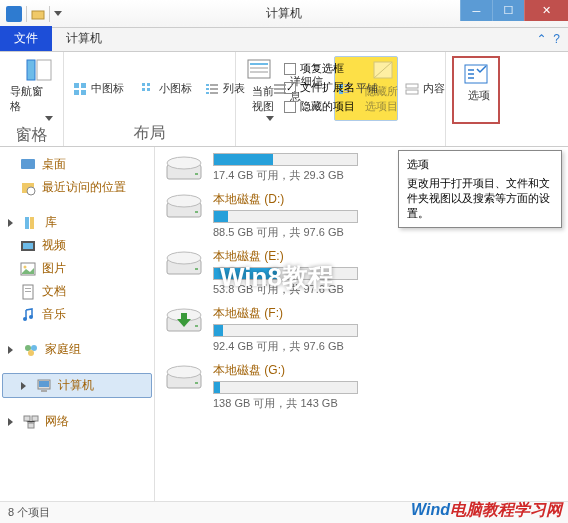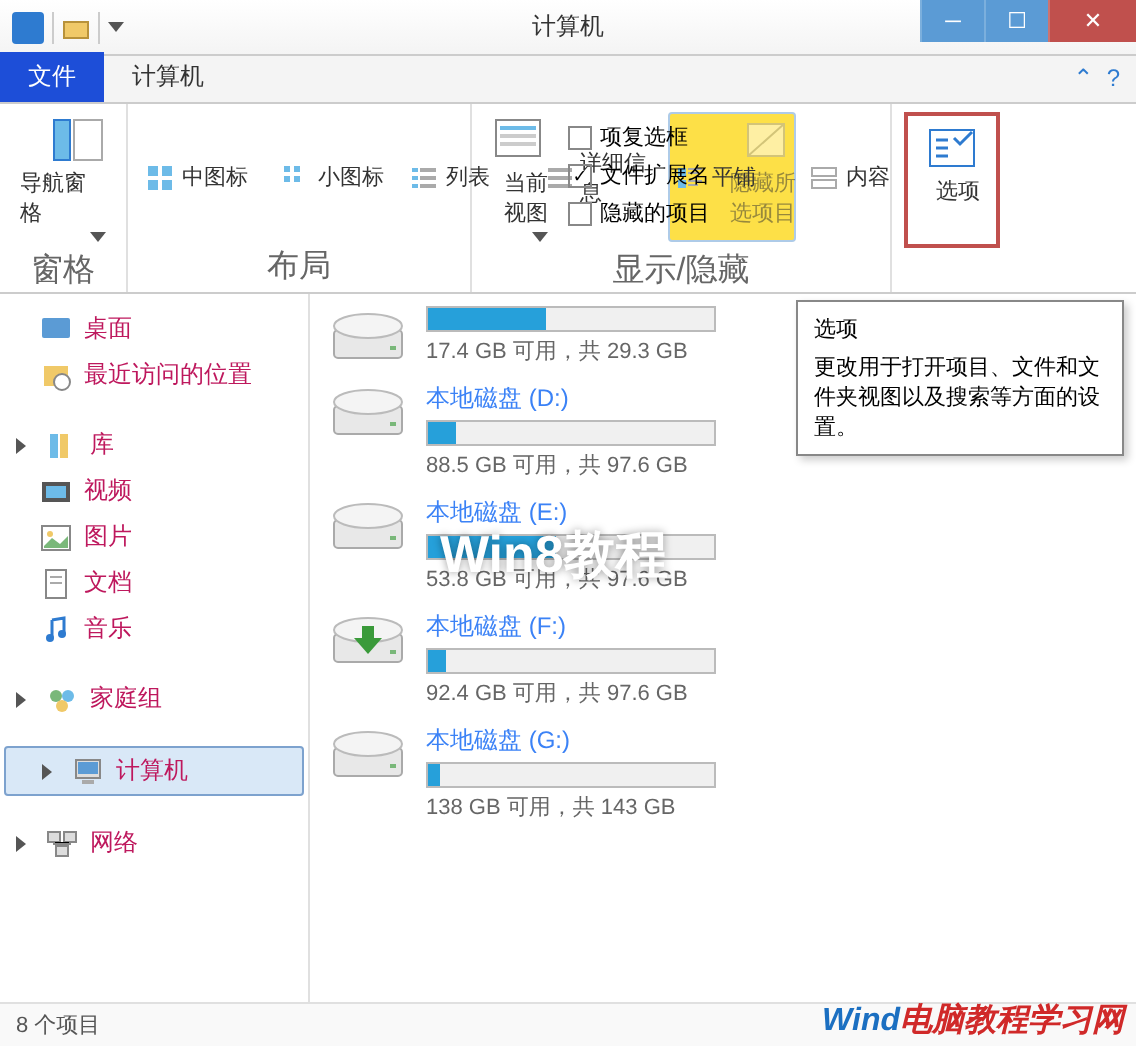--- a/index.html
+++ b/index.html
@@ -25,29 +25,29 @@
 .bigbtn svg { width: 28px; height: 24px; }
 .col { display: flex; flex-direction: column; gap: 2px; }
 .smallbtn { display: flex; align-items: center; gap: 4px; font-size: 11px; color: #333; padding: 1px 3px; cursor: pointer; min-width: 64px; }
 .smallbtn svg, .smallbtn .sicon { width: 14px; height: 14px; }
 .smallbtn.sel { border: 1px solid #aecbe8; background: #fde047; border-radius: 2px; }
 .chk { display: flex; align-items: center; gap: 4px; font-size: 11px; padding: 1px 0; }
 .chkbox { width: 12px; height: 12px; border: 1px solid #888; display: flex; align-items: center; justify-content: center; font-size: 9px; }
 .options-hl { border: 2px solid #c0504d; padding: 2px 4px; }
 .content { display: flex; height: calc(100% - 147px - 22px); }
 .sidebar { width: 155px; border-right: 1px solid #e0e0e0; padding: 6px 0; overflow: hidden; }
-.sbitem { display: flex; align-items: center; gap: 6px; padding: 3px 8px 3px 20px; font-size: 12px; color: #be185d; cursor: pointer; }
+.sbitem { display: flex; align-items: center; gap: 6px; padding: 3px 8px 3px 20px; font-size: 12px; color: #a16207; cursor: pointer; }
 .sbitem.lvl0 { padding-left: 8px; }
 .sbitem.sel { background: #d9e8f7; border: 1px solid #7da2ce; border-radius: 2px; margin: 0 2px; padding-left: 18px; }
 .sbicon { width: 16px; height: 16px; flex-shrink: 0; }
 .main { flex: 1; overflow: hidden; padding-top: 2px; }
 .drive { display: flex; gap: 8px; padding: 4px 8px; position: relative; }
 .driveicon { width: 42px; height: 30px; }
 .dinfo { flex: 1; font-size: 12px; }
-.dname { color: #3b82f6; margin-bottom: 2px; }
+.dname { color: #a16207; margin-bottom: 2px; }
 .dbar { width: 145px; height: 13px; border: 1px solid #bbb; background: #f0f0f0; margin-bottom: 2px; position: relative; }
 .dbar-fill { height: 100%; background: #26a0da; }
 .dtext { color: #666; font-size: 11px; }
 .tooltip { position: absolute; right: 6px; top: 150px; width: 164px; background: #fff; border: 1px solid #888; padding: 6px 8px; font-size: 11px; z-index: 10; box-shadow: 2px 2px 4px rgba(0,0,0,0.2); }
 .tooltip .tt-title { font-weight: normal; margin-bottom: 4px; }
 .status { position: absolute; bottom: 0; left: 0; right: 0; height: 22px; border-top: 1px solid #e0e0e0; display: flex; align-items: center; padding: 0 8px; font-size: 11px; color: #555; background: #f9f9f9; }
 .watermark { position: absolute; right: 6px; bottom: 2px; font-size: 16px; font-weight: bold; font-style: italic; }
 .watermark .w1 { color: #1b6fc1; }
 .watermark .w2 { color: #d02929; }
 .wm-center { position: absolute; left: 220px; top: 260px; font-size: 26px; font-weight: bold; color: #fff; text-shadow: 0 0 4px rgba(0,0,0,0.4); pointer-events: none; }
@@ -195,21 +195,20 @@
       </div>
       <div class="bigbtn" style="opacity:.5">
         <svg>
             <rect x="4" y="4" width="18" height="16" fill="#fff" stroke="#aaa"></rect>
             <path d="M4 20 L22 4" stroke="#aaa"></path>
           </svg>
         <span style="white-space:pre">隐藏所
 选项目</span>
       </div>
     </div>
-    <div class="rlabel">显示/隐藏</div>
   </div>
 
   <div class="rgroup" style="width:56px;border-right:none">
     <div class="rcontent">
       <div class="options-hl">
         <div class="bigbtn">
           <svg>
               <rect x="3" y="3" width="22" height="18" fill="#fff" stroke="#2e7bd0"></rect>
               <path d="M6 8 L12 8 M6 12 L12 12 M6 16 L12 16" stroke="#2e7bd0" stroke-width="1.5"></path>
               <path d="M15 7 L18 10 L24 4" stroke="#2e7bd0" fill="none" stroke-width="1.5"></path>

